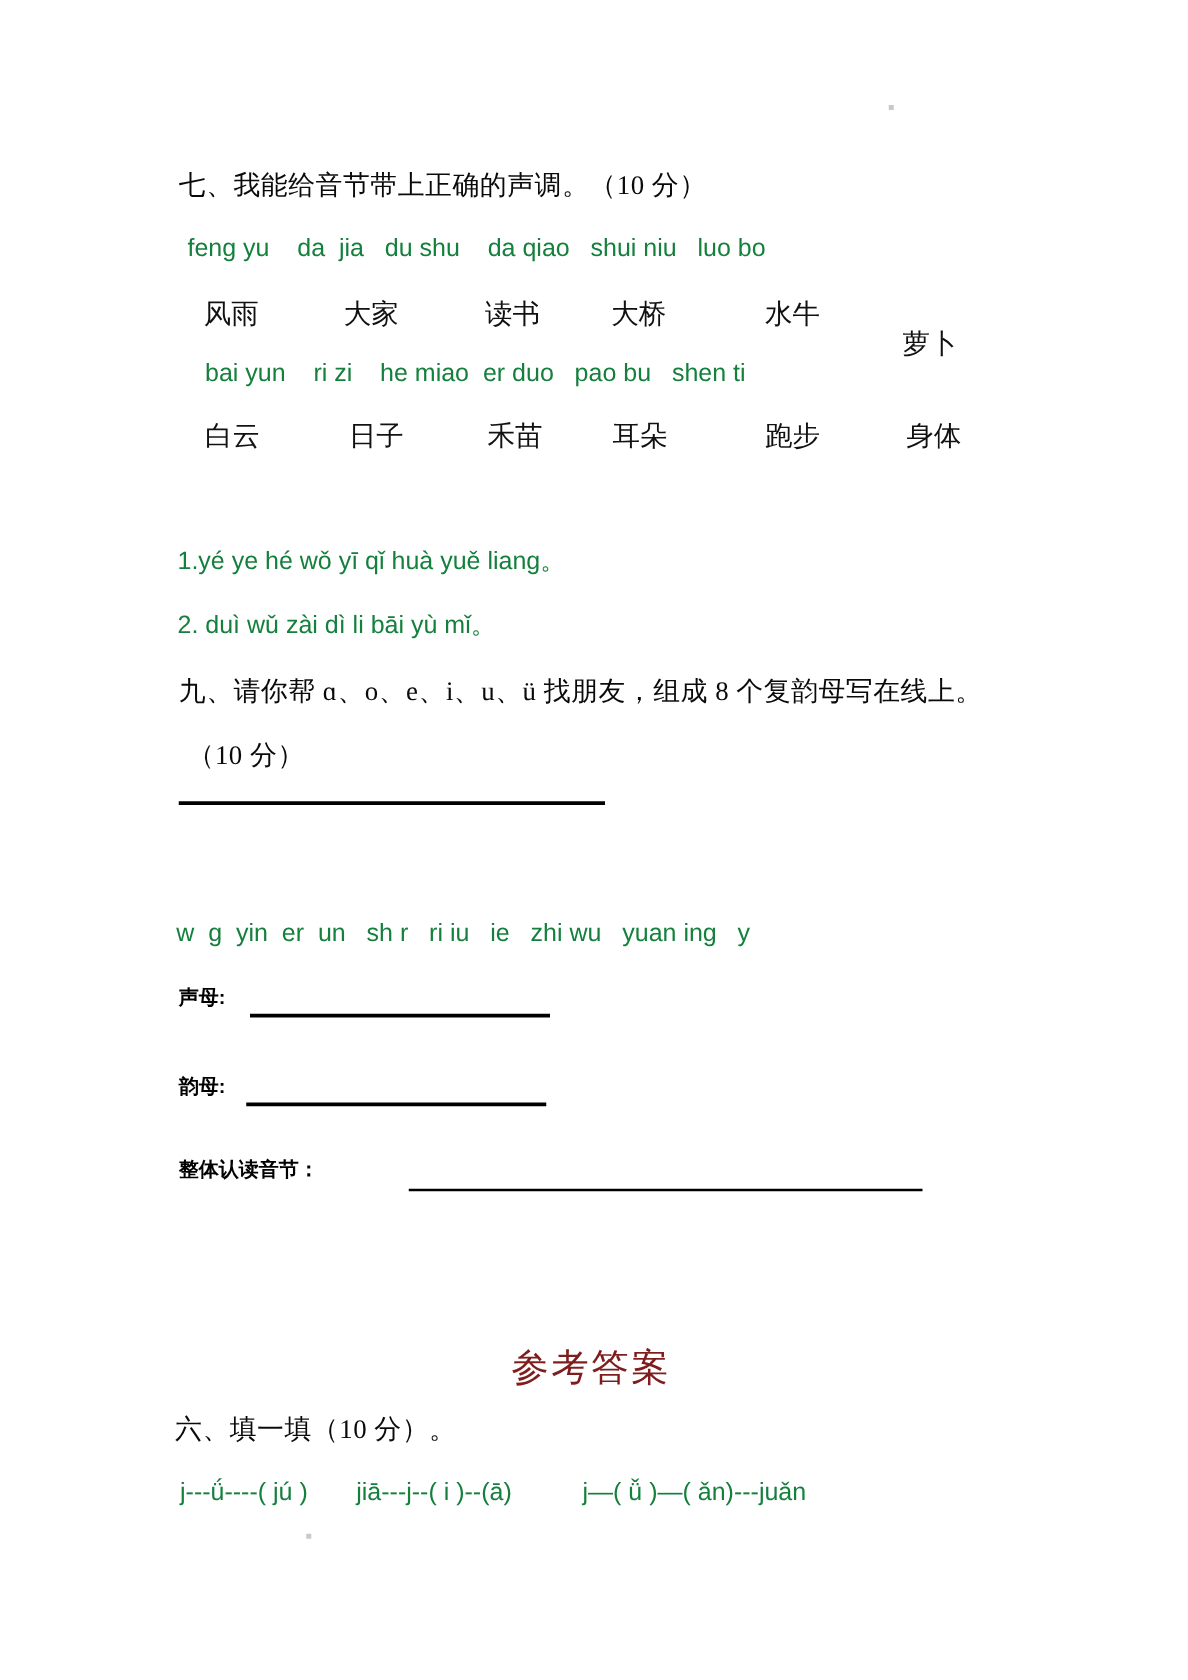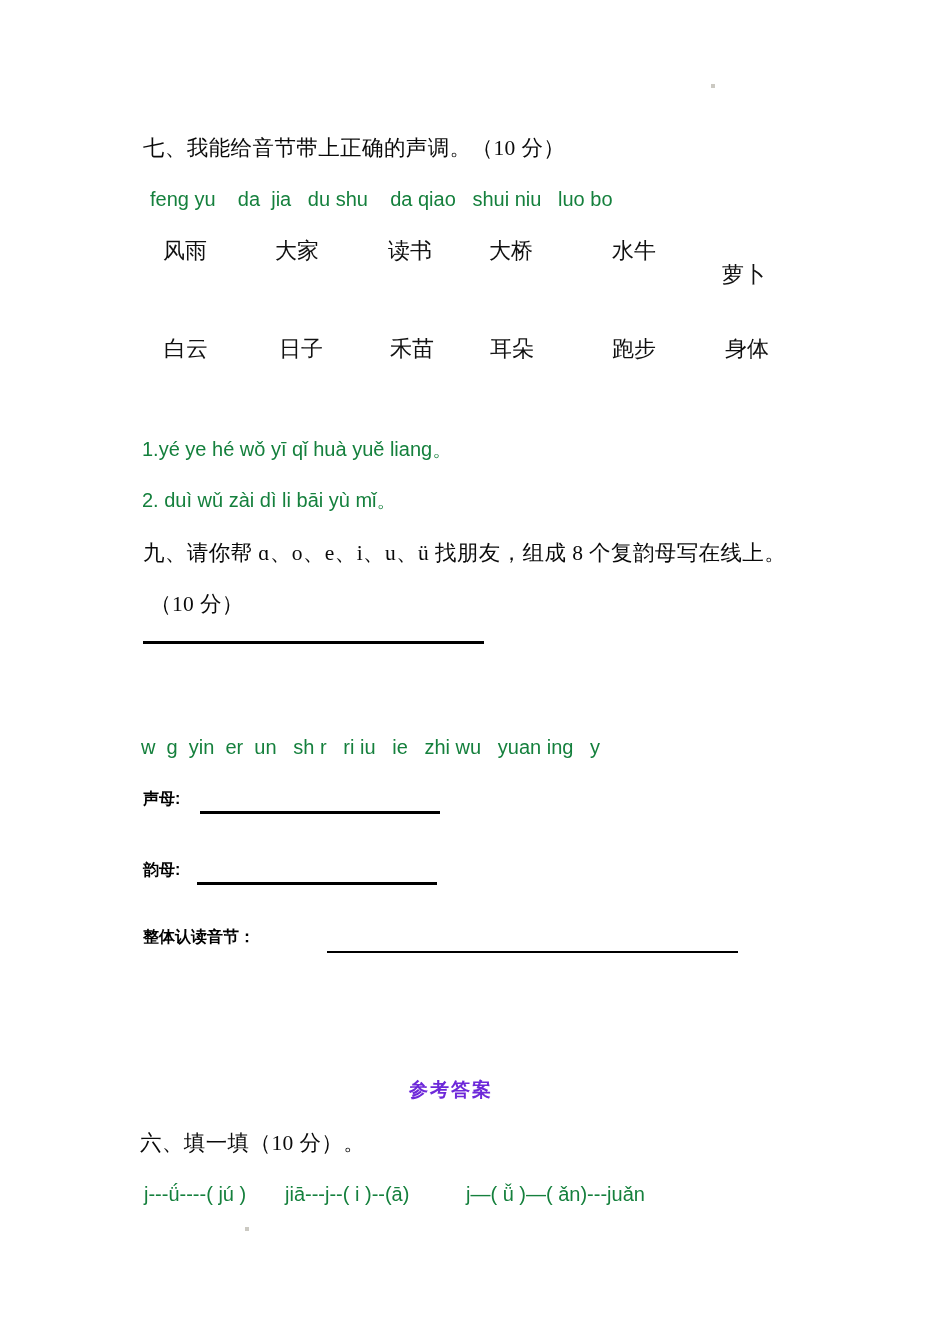--- a/index.html
+++ b/index.html
@@ -48,24 +48,24 @@
     color: #111;
   }
   .bold-cn {
     font-family: "Liberation Sans", "DejaVu Sans", sans-serif;
     font-weight: bold;
     font-size: 16px;
     color: #000;
   }
   .title-answer {
     font-family: "Liberation Sans", "DejaVu Sans", sans-serif;
-    font-weight: bold;
-    font-size: 19px;
+    font-weight: normal;
+    font-size: 30px;
     letter-spacing: 2px;
-    color: #6d28d9;
+    color: #7f1d1d;
   }
   
   .rule {
     position: absolute;
     background: #000;
   }
   .rule-thick { height: 3px; }
   .rule-med   { height: 2.5px; }
   .rule-thin  { height: 1.6px; }
   
@@ -91,20 +91,21 @@
 
   <div>
     <div class="blk cw" style="left:163px; top:240px;">风雨</div>
     <div class="blk cw" style="left:275px; top:240px;">大家</div>
     <div class="blk cw" style="left:388px; top:240px;">读书</div>
     <div class="blk cw" style="left:489px; top:240px;">大桥</div>
     <div class="blk cw" style="left:612px; top:240px;">水牛</div>
     <div class="blk cw" style="left:722px; top:240px;margin-top:24px;">萝卜</div>
   </div>
 
+  <div class="blk py" style="left:164px; top:289px;">bai yun    ri zi    he miao  er duo   pao bu   shen ti</div>
 
   <div>
     <div class="blk cw" style="left:164px; top:338px;">白云</div>
     <div class="blk cw" style="left:279px; top:338px;">日子</div>
     <div class="blk cw" style="left:390px; top:338px;">禾苗</div>
     <div class="blk cw" style="left:490px; top:338px;">耳朵</div>
     <div class="blk cw" style="left:612px; top:338px;">跑步</div>
     <div class="blk cw" style="left:725px; top:338px;">身体</div>
   </div>
 

